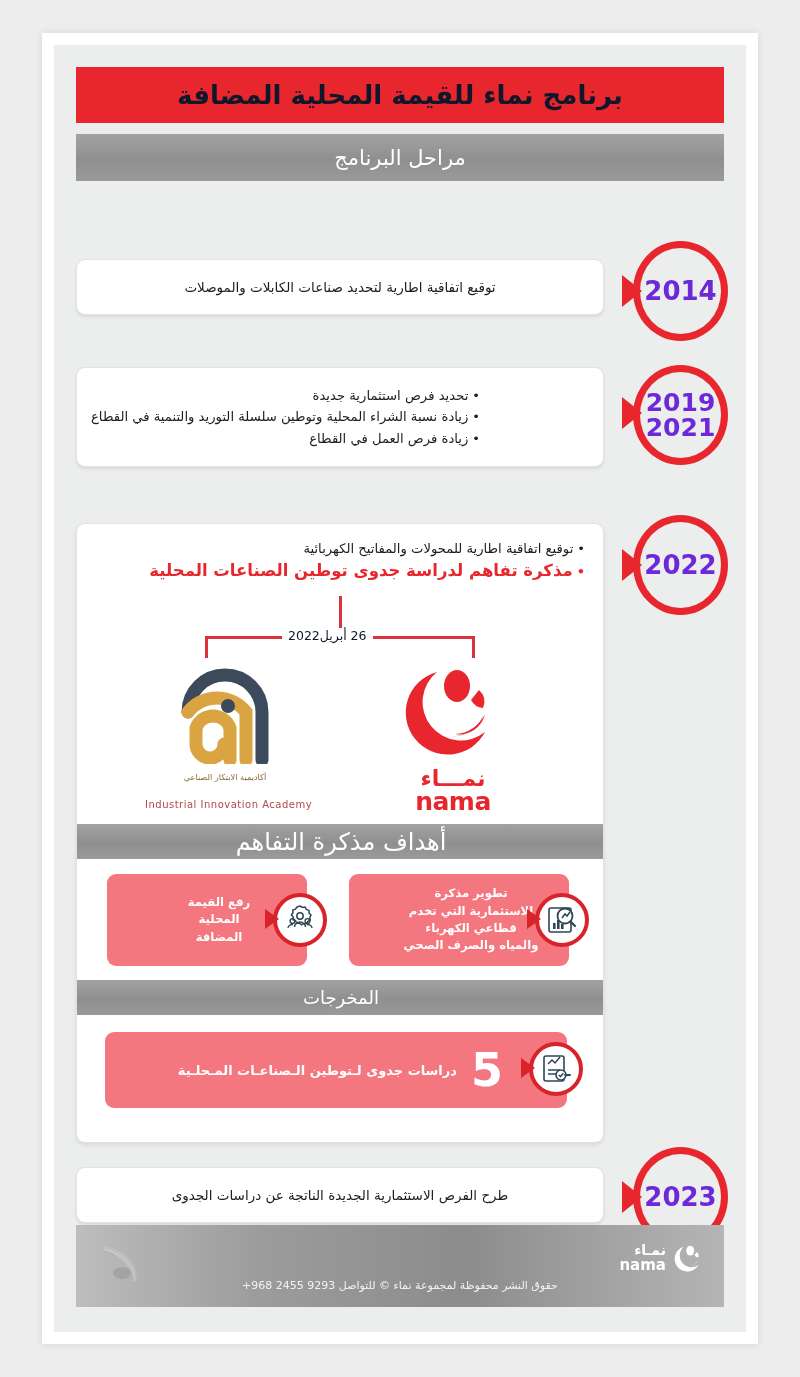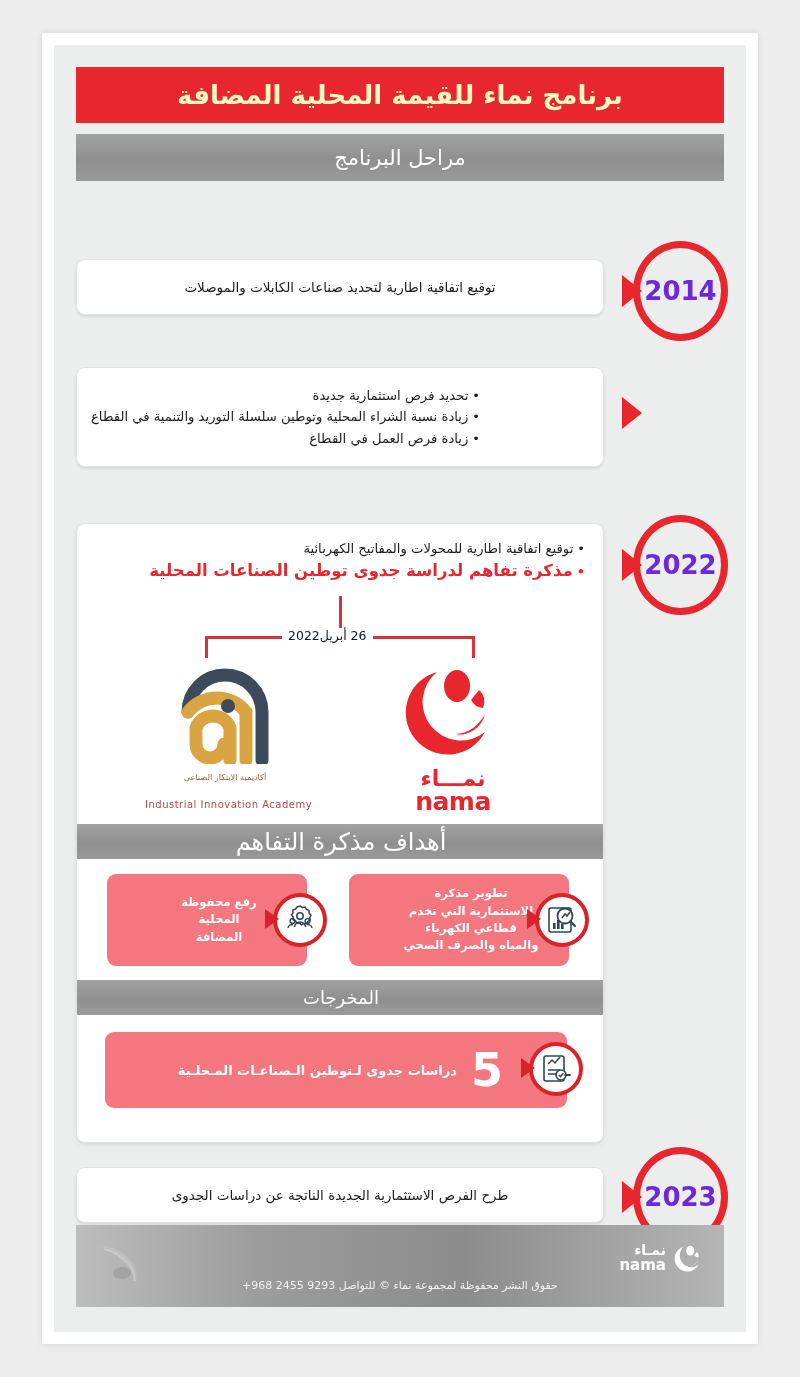--- a/index.html
+++ b/index.html
@@ -45,21 +45,21 @@
     left: 22px;
     top: 22px;
     width: 648px;
     height: 56px;
     background: #e8262d;
     display: flex;
     align-items: center;
     justify-content: center;
   }
   .title-bar .t {
-    color: #fef9c3;
+    color: #0f172a;
     font-size: 26px;
     font-weight: bold;
     letter-spacing: -0.2px;
     white-space: nowrap;
   }
 
   
   .gray-bar {
     background: linear-gradient(to bottom, #a2a2a2 0%, #8f8f8f 55%, #9a9a9a 100%);
     display: flex;
@@ -347,20 +347,24 @@
       <div class="row" style="left:0;top:310px;width:692px;height:126px;">
         <div class="row-box" style="left:22px;top:12px;width:528px;height:100px;display:flex;align-items:center;justify-content:flex-end;padding:0 14px;">
           <ul class="bullets">
             <li>تحديد فرص استثمارية جديدة</li>
             <li>زيادة نسبة الشراء المحلية وتوطين سلسلة التوريد والتنمية في القطاع</li>
             <li>زيادة فرص العمل في القطاع</li>
           </ul>
         </div>
         <div class="year-marker" style="left:570px;top:6px;height:104px;">
           <div class="year-point" style="top:36px;"></div>
+          <div class="year-ring dual">
+            <div class="y">2019</div>
+            <div class="y">2021</div>
+          </div>
         </div>
       </div>
 
       <div class="year-marker" style="position:absolute;left:570px;top:466px;">
         <div class="year-point"></div>
         <div class="year-ring">
           <div class="y">2022</div>
         </div>
       </div>
 
@@ -420,21 +424,21 @@
             <rect x="12" y="17" width="2.6" height="9" fill="#2e4656"></rect>
             <rect x="16" y="21" width="2.6" height="5" fill="#2e4656"></rect>
             <circle cx="20" cy="13" r="7.5" fill="#ffffff" stroke="#2e4656" stroke-width="1.8"></circle>
             <path d="M17 15 l3-4 2 2 3-4" fill="none" stroke="#2e4656" stroke-width="1.5"></path>
             <line x1="25.5" y1="18.5" x2="30" y2="23" stroke="#2e4656" stroke-width="2.2" stroke-linecap="round"></line>
           </svg>
         </div>
 
         <div class="obj-card" style="left:30px;top:350px;width:200px;height:92px;">
           <div class="obj-text">
-            <div>رفع محفوظة</div>
+            <div>رفع القيمة</div>
             <div>المحلية</div>
             <div>المضافة</div>
           </div>
         </div>
         <div class="obj-badge" style="left:196px;top:369px;">
           <div class="point"></div>
           <svg width="34" height="34" viewBox="0 0 34 34">
             <path d="M17 3 l2.4 1.4 2.7-.4 1.3 2.4 2.6 1 .1 2.7 1.9 2-1.2 2.4.5 2.7-2.4 1.2-1.4 2.3-2.7-.3-2.3 1.4-2.1-1.7-2.7.2-1.1-2.5-2.5-1.1.1-2.7-1.7-2.1 1.5-2.2-.2-2.7 2.6-.8 1.6-2.2z" fill="none" stroke="#2e4656" stroke-width="1.5"></path>
             <circle cx="17" cy="13" r="3.2" fill="none" stroke="#2e4656" stroke-width="1.5"></circle>
             <path d="M11.5 24 a5.5 5 0 0 1 11 0" fill="none" stroke="#2e4656" stroke-width="1.5"></path>

